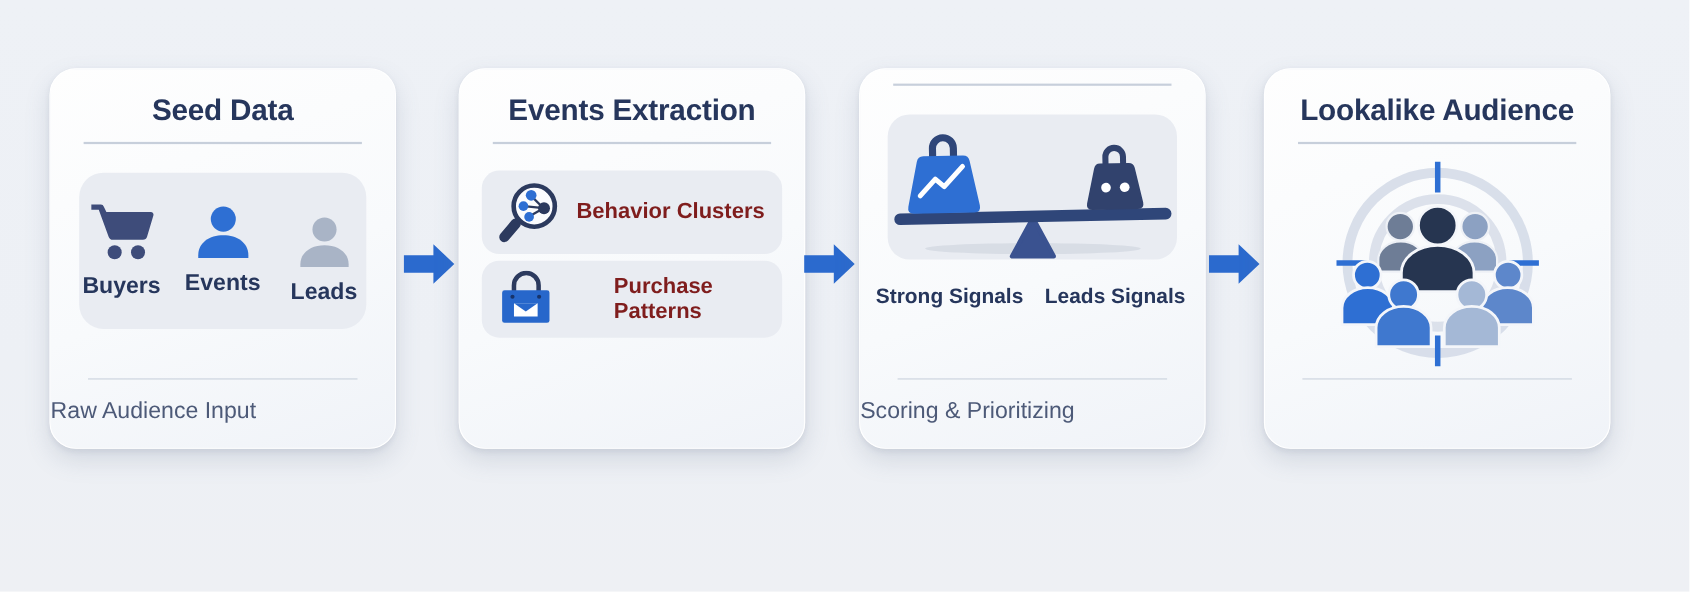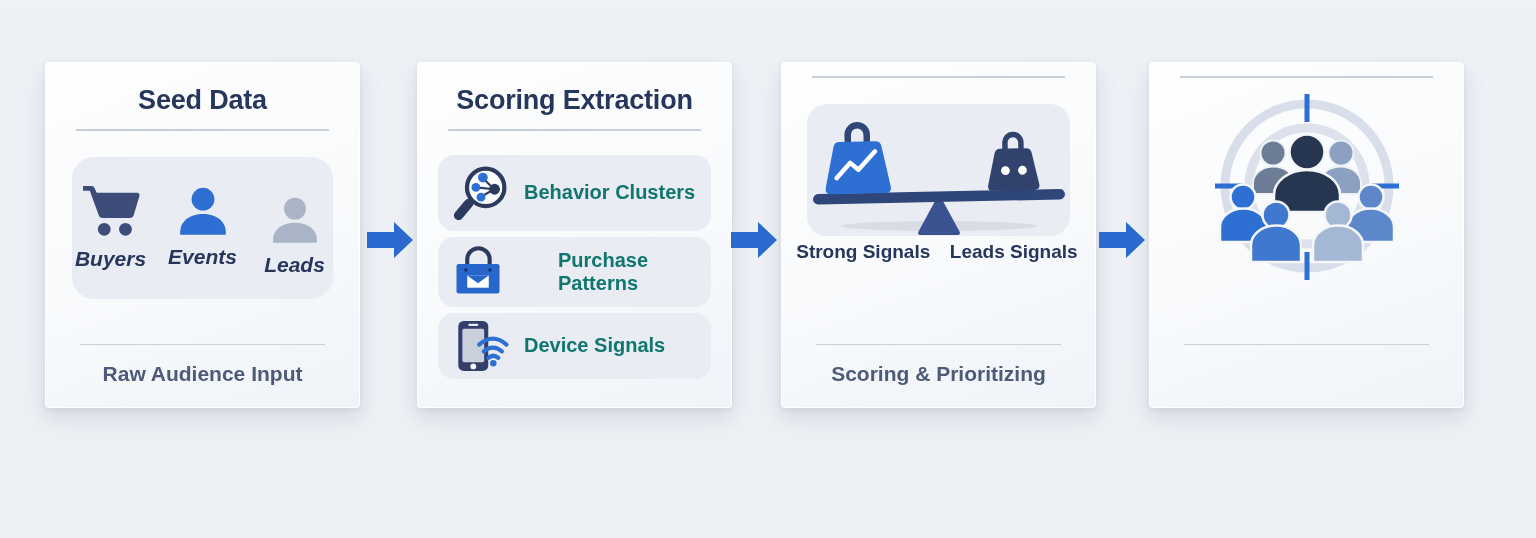--- a/index.html
+++ b/index.html
@@ -4,57 +4,57 @@
 <style>
   html,body{margin:0;padding:0;}
   .canvas{
     position:relative; width:1536px; height:538px;
     background:linear-gradient(180deg,#eef1f6 0%,#edf0f5 60%,#eef0f4 100%);
     font-family:"Liberation Sans", sans-serif; overflow:hidden;
   }
   .card{
     position:absolute; top:62px; width:315px; height:346px;
     background:linear-gradient(160deg,#fefefe 0%,#f8fafc 55%,#f0f3f8 100%);
-    border:1px solid #ffffff; border-radius:4px; box-sizing:border-box;
+    border:1px solid #ffffff; border-radius:24px; box-sizing:border-box;
     box-shadow:0 10px 22px rgba(96,110,140,.18), 0 2px 5px rgba(96,110,140,.10);
   }
   .card-title{
     margin:22px 0 0; text-align:center; font-size:27px; font-weight:700;
     color:#26365c; letter-spacing:-.2px;
   }
   .title-divider{height:1.5px;background:#c7cfdb;margin:13px 30px 0;}
   .footer-divider{position:absolute;bottom:62px;left:34px;right:34px;height:1.5px;background:#c9d1dc;}
   .card-footer{
-    position:absolute;bottom:21px;left:0;width:100%;text-align:center;
-    font-size:21px;font-weight:700;color:#4d5a78;
+    position:absolute;bottom:21px;left:0;width:100%;
+    font-size:21px;font-weight:400;color:#4d5a78;
   }
   
   .seed-box{
     margin:26px 26px 0; height:142px; background:#e9ecf2; border-radius:22px;
-    display:flex; align-items:center; justify-content:center; gap:16px;font-style:italic;
+    display:flex; align-items:center; justify-content:center; gap:16px;
   }
   .seed-item{display:flex;flex-direction:column;align-items:center;width:76px;}
   .seed-item .lbl{margin-top:5px;font-size:21px;font-weight:700;color:#26365c;}
   .seed-item.offset{transform:translateY(9px);}
   
   .sig-rows{margin:24px 20px 0;display:flex;flex-direction:column;gap:6px;}
   .sig-row{
     background:#e9ecf2;border-radius:16px;display:flex;align-items:center;
     padding:0 12px;
   }
   .sig-row .icon-box{width:62px;display:flex;justify-content:center;align-items:center;}
-  .sig-row .lbl{margin-left:12px;font-size:20px;font-weight:700;color:#0f766e;}
+  .sig-row .lbl{margin-left:12px;font-size:20px;font-weight:700;color:#7f1d1d;}
   .row-1{height:76px;} .row-2{height:70px;gap:40px;} .row-3{height:66px;}
   .card-caption{
     position:absolute;top:424px;width:315px;text-align:center;
     font-size:21px;font-weight:700;color:#4d5a78;
   }
   
   .scale-box{margin:26px 25px 0;height:132px;background:#e9ecf2;border-radius:20px;overflow:hidden;}
-  .scale-labels{display:flex;margin-top:5px;padding:0 6px;}
+  .scale-labels{display:flex;margin-top:23px;padding:0 6px;}
   .scale-labels span{flex:1;text-align:center;font-size:19px;font-weight:700;color:#26365c;}
   
   .aud-box{margin:12px auto 0;width:196px;height:198px;}
   
   .flow-arrow{position:absolute;top:219px;}
 </style>
 </head>
 <body>
 
 <div class="canvas">
@@ -102,21 +102,21 @@
     <div class="card-footer">Raw Audience Input</div>
   </section>
 
   <div class="flow-arrow" style="left:367px">
     <svg width="47" height="42" viewBox="0 0 47 42">
         <path d="M0 13 H27 V3 L46 21 L27 39 V29 H0 Z" fill="#2b6ace"></path>
       </svg>
   </div>
 
   <section class="card" style="left:417px">
-    <h2 class="card-title">Scoring Extraction</h2>
+    <h2 class="card-title">Events Extraction</h2>
     <div class="title-divider"></div>
     <div class="sig-rows">
       <div class="sig-row row-1">
         <span class="icon-box">
           <svg width="58" height="58" viewBox="0 0 62 62">
             <line x1="18" y1="42" x2="7" y2="55" stroke="#2c3a5e" stroke-width="10" stroke-linecap="round"></line>
             <circle cx="36" cy="25" r="20" fill="#fbfcfe" stroke="#2c3a5e" stroke-width="4.5"></circle>
             <g stroke="#2c3a5e" stroke-width="2.2">
               <line x1="33" y1="15" x2="45" y2="27"></line>
               <line x1="26" y1="25" x2="45" y2="27"></line>
@@ -136,37 +136,20 @@
             <path d="M19 23 v-8 a12.5 12.5 0 0 1 25 0 v8" fill="none" stroke="#2c3a5e" stroke-width="4.6" stroke-linecap="round"></path>
             <rect x="7" y="20" width="48" height="33" rx="2.5" fill="#2767cb"></rect>
             <circle cx="17.5" cy="26.5" r="2.1" fill="#17336a"></circle>
             <circle cx="44.5" cy="26.5" r="2.1" fill="#17336a"></circle>
             <path d="M19 33 h24 v13.5 h-24 z" fill="#ffffff"></path>
             <polygon points="19,33 43,33 31,41.5" fill="#2767cb"></polygon>
           </svg>
         </span>
         <span class="lbl">Purchase Patterns</span>
       </div>
-      <div class="sig-row row-3">
-        <span class="icon-box">
-          <svg width="60" height="55" viewBox="0 0 66 60">
-            <rect x="8" y="3" width="33" height="55" rx="6" fill="#323f6b"></rect>
-            <rect x="12.5" y="11.5" width="24" height="37" rx="2" fill="#c9d0dc"></rect>
-            <rect x="19" y="6" width="11" height="2.6" rx="1.3" fill="#e8ebf2"></rect>
-            <circle cx="24.5" cy="53" r="3.2" fill="#f2f4f8"></circle>
-            <g fill="none" stroke="#2e6fd3" stroke-width="4.6" stroke-linecap="round">
-              <path d="M31 29 q15 -13 30 0"></path>
-              <path d="M36 36.5 q10 -8.5 20 0"></path>
-              <path d="M41 43.5 q5.5 -4.5 11 0"></path>
-            </g>
-            <circle cx="46.5" cy="49.5" r="3.6" fill="#2e6fd3"></circle>
-          </svg>
-        </span>
-        <span class="lbl">Device Signals</span>
-      </div>
     </div>
   </section>
 
   <div class="flow-arrow" style="left:731px">
     <svg width="47" height="42" viewBox="0 0 47 42">
         <path d="M0 13 H27 V3 L46 21 L27 39 V29 H0 Z" fill="#2b6ace"></path>
       </svg>
   </div>
 
   <section class="card" style="left:781px">
@@ -197,20 +180,21 @@
     <div class="card-footer">Scoring &amp; Prioritizing</div>
   </section>
 
   <div class="flow-arrow" style="left:1099px">
     <svg width="47" height="42" viewBox="0 0 47 42">
         <path d="M0 13 H27 V3 L46 21 L27 39 V29 H0 Z" fill="#2b6ace"></path>
       </svg>
   </div>
 
   <section class="card" style="left:1149px">
+    <h2 class="card-title">Lookalike Audience</h2>
     <div class="title-divider"></div>
     <div class="aud-box">
       <svg width="196" height="198" viewBox="0 0 196 198">
 
         <circle cx="98" cy="96" r="82" fill="none" stroke="#d2d9e6" stroke-width="9" opacity="0.85"></circle>
         <circle cx="98" cy="96" r="58" fill="none" stroke="#d8dee9" stroke-width="9" opacity="0.9"></circle>
 
         <g stroke="#2e6fd3" stroke-width="5">
           <line x1="98" y1="4" x2="98" y2="32"></line>
           <line x1="98" y1="162" x2="98" y2="190"></line>

